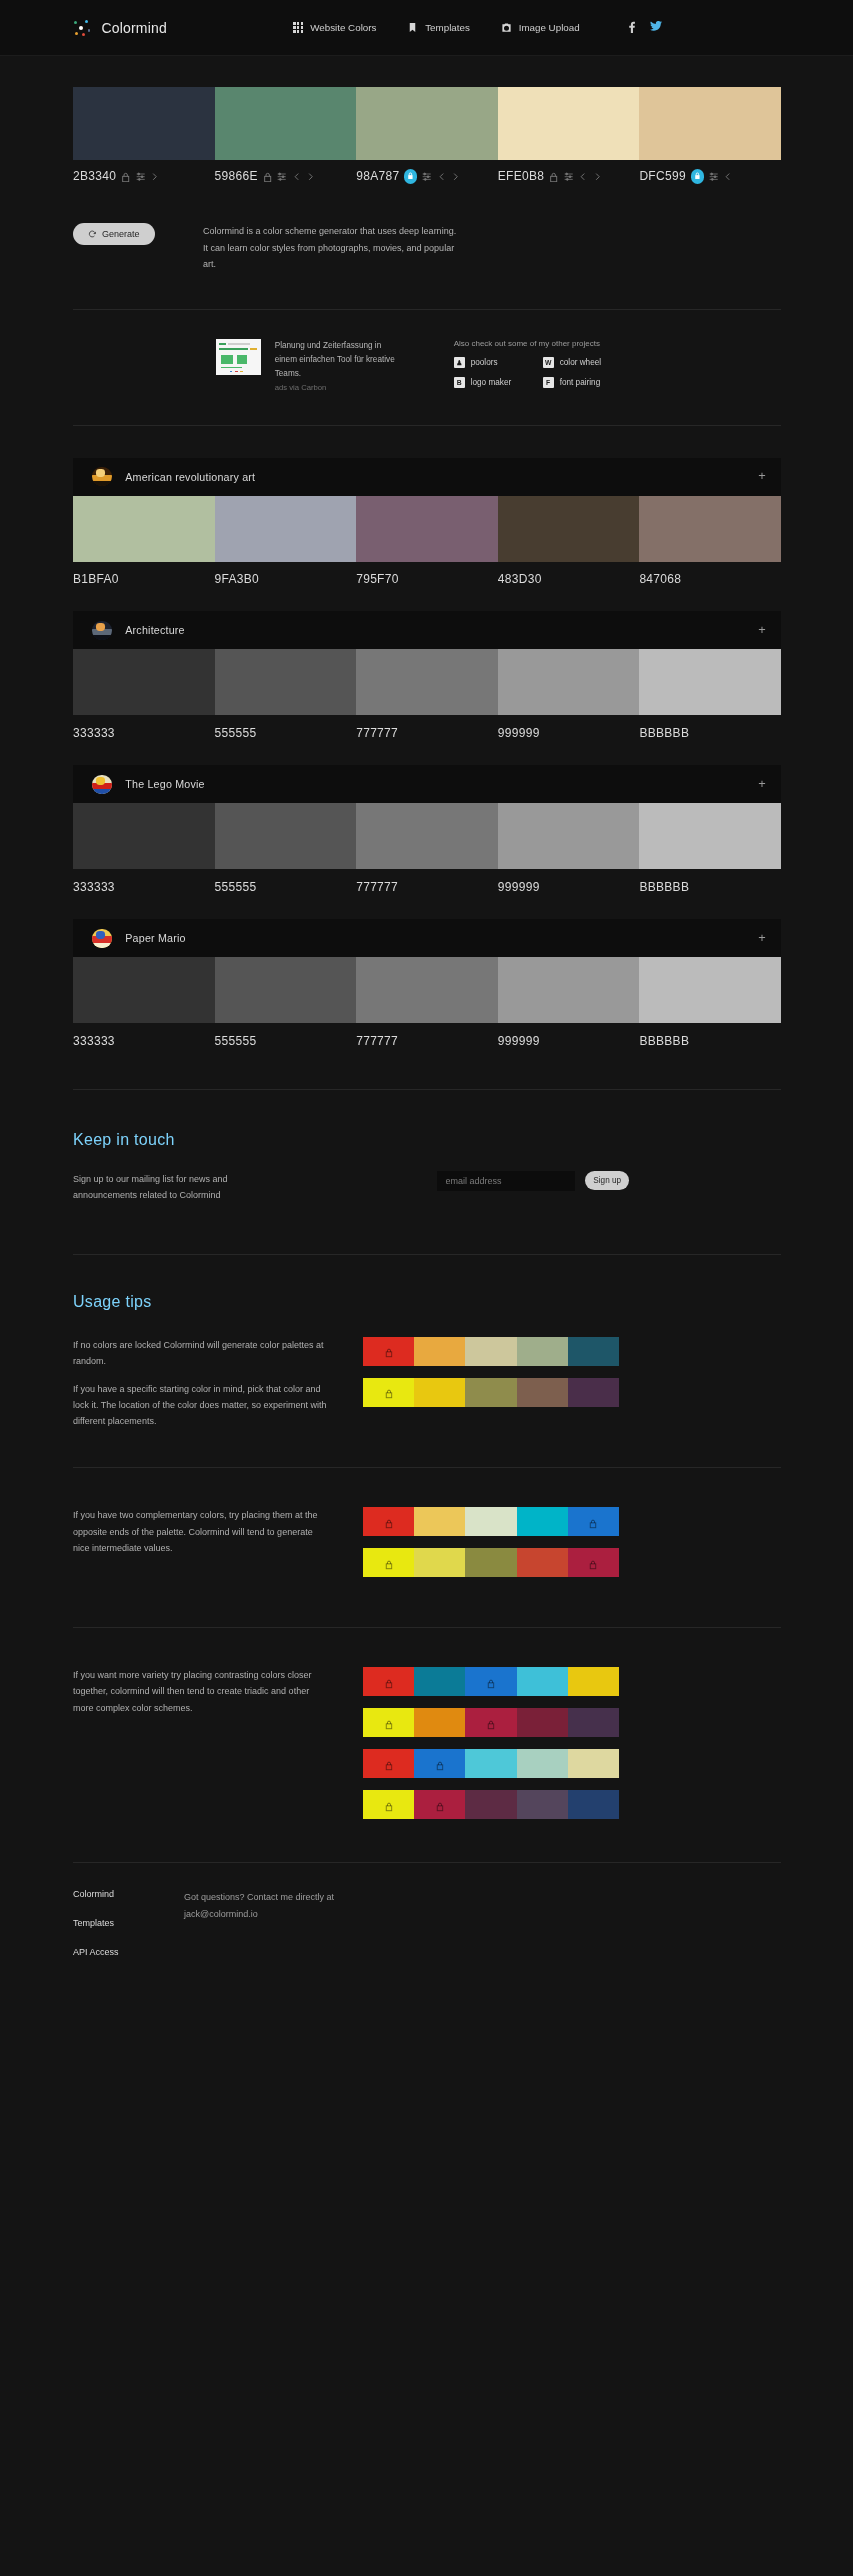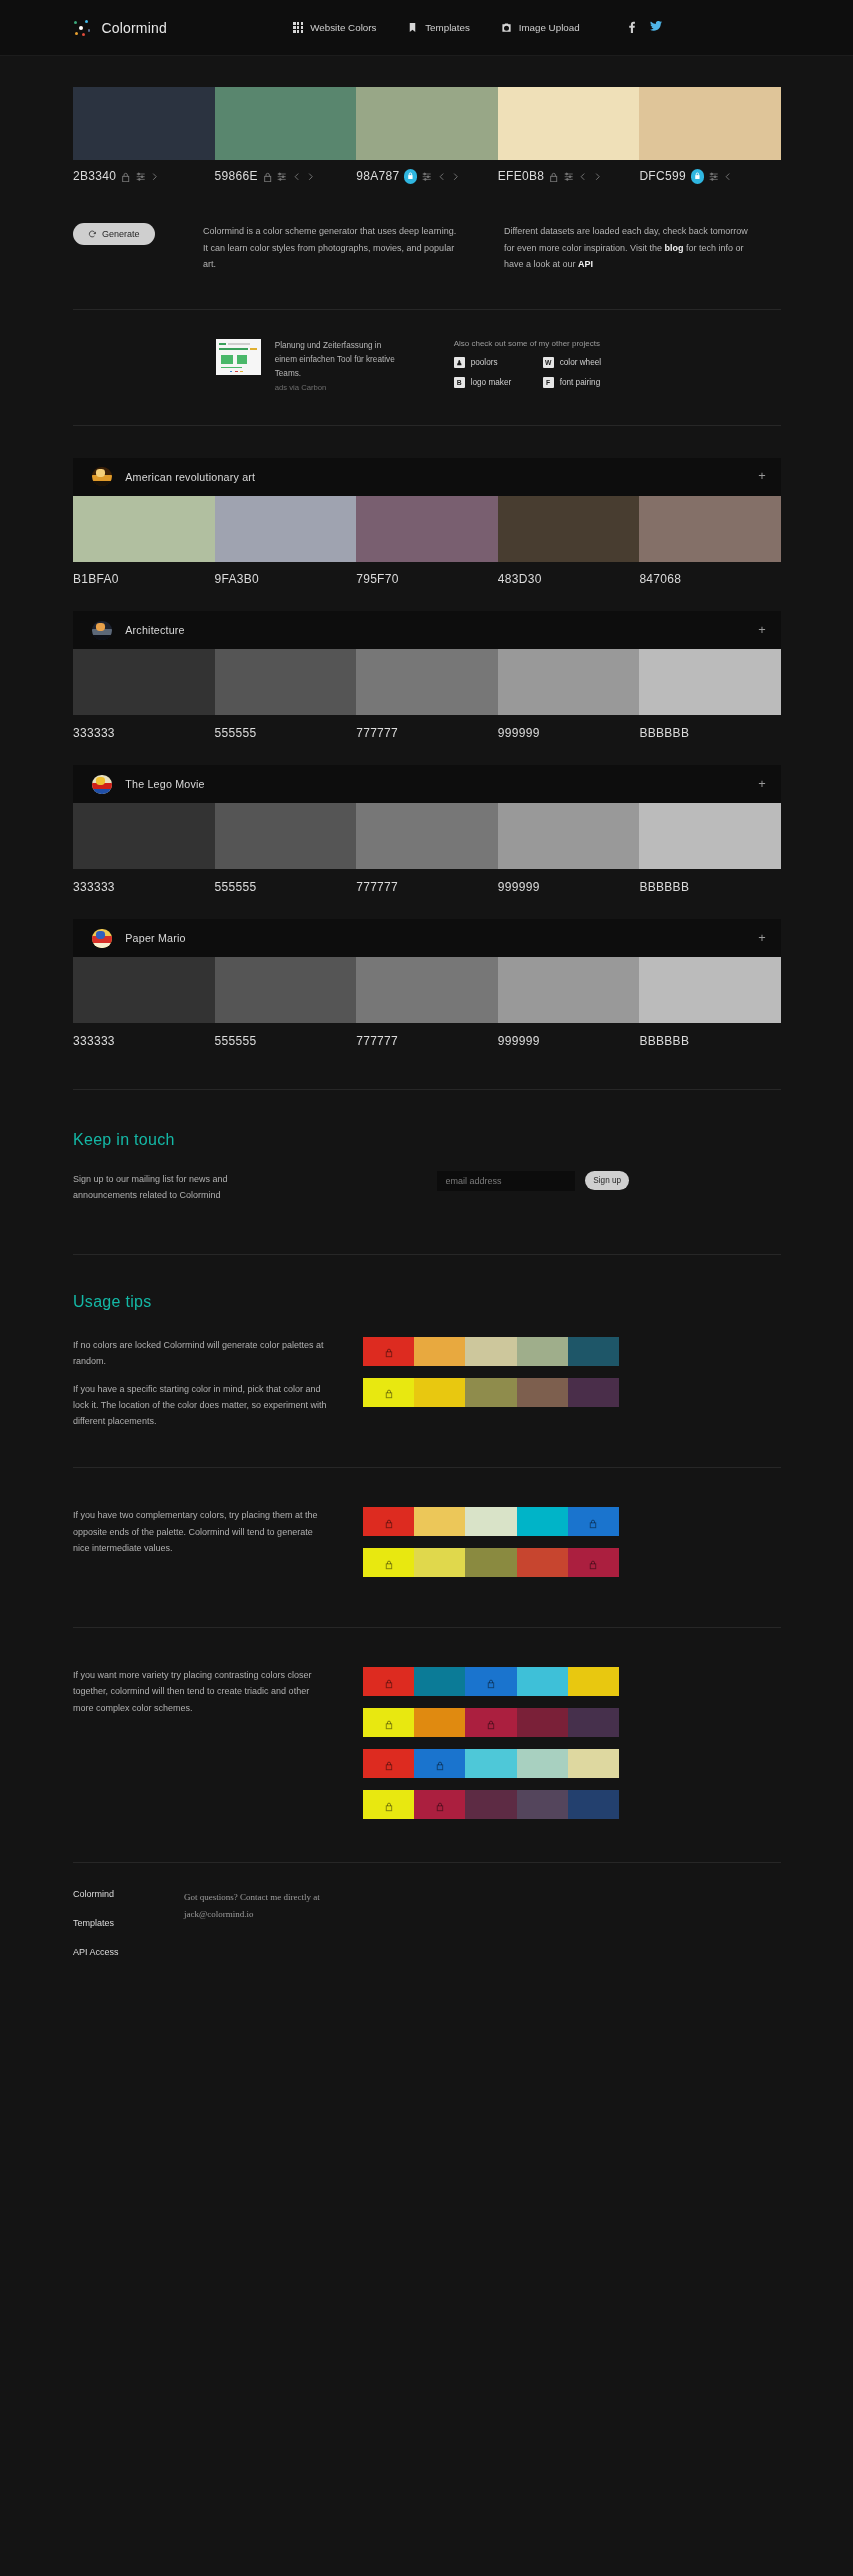--- a/index.html
+++ b/index.html
@@ -117,21 +117,21 @@
     margin-right: 13.7px; overflow: hidden; position: relative;
   }
   .card-title { font-size: 10.7px; color: #d9d9d9; flex: 1; letter-spacing: 0.2px; }
   .plus { font-size: 12.8px; color: #9a9a9a; cursor: pointer; line-height: 1; }
   .card-pal { display: flex; height: 66px; }
   .card-pal .sw { flex: 1; }
   .card-row { display: flex; }
   .card-cell { flex: 1; padding-top: 9.4px; }
 
   
-  .sec-title { font-size: 16px; color: #14b8a6; font-weight: normal; letter-spacing: 0.3px; }
+  .sec-title { font-size: 16px; color: #7dd3fc; font-weight: normal; letter-spacing: 0.3px; }
   .kit { margin: 0 73px; }
   .kit-body { display: flex; align-items: flex-start; margin-top: 22px; }
   .kit-txt { font-size: 9px; line-height: 1.85; color: #b0b0b0; width: 196px; }
   .kit-form { display: flex; align-items: center; gap: 10.2px; margin-left: 168px; }
   .email-in {
     width: 138px; height: 20.5px; background: #0c0c0c; border: none;
     color: #cfcfcf; font-size: 9px; padding: 0 8.5px;
     font-family: "Liberation Sans", sans-serif;
   }
   .email-in::placeholder { color: #7b7b7b; }
@@ -153,21 +153,21 @@
     position: absolute; left: 50%; top: 50%; transform: translate(-50%,-50%);
     width: 8.5px; height: 10.2px;
   }
 
   
   .footer { margin: 0 73px; display: flex; padding-top: 25.6px; }
   .fcol { display: flex; flex-direction: column; gap: 19px; }
   .fcol a { font-size: 9px; color: #dcdcdc; text-decoration: none; cursor: pointer; }
   .fcol.c1 { width: 111px; }
   .fcol.c2 { width: 172px; }
-  .fcontact { font-size: 9px; line-height: 1.9; color: #9d9d9d; font-family: Liberation Serif, serif; }
+  .fcontact { font-size: 9px; line-height: 1.9; color: #9d9d9d; }
 </style>
 </head>
 <body>
 
 <div class="wrap">
 
   <div class="nav">
     <div class="brand">
       <span class="brand-logo">
         <i class="dot" style="width:3.4px;height:3.4px;background:#3aa87a;left:0.9px;top:2.6px;"></i>
@@ -358,21 +358,20 @@
 
   <div class="intro">
     <button class="gen-btn">
       <svg viewBox="0 0 16 16" fill="none" stroke="#333" stroke-width="1.6">
           <path d="M13.5 7a5.5 5.5 0 10-1.4 4.2"></path>
           <path d="M13.8 3.6v3.2h-3.2"></path>
         </svg>
       <span>Generate</span>
     </button>
     <div class="intro-col c1">Colormind is a color scheme generator that uses deep learning. It can learn color styles from photographs, movies, and popular art.</div>
-    <div class="intro-col c2"><span>Different datasets are loaded each day, check back tomorrow for even more color inspiration. Visit the </span><a>blog</a><span> for tech info or have a look at our </span><a>API</a></div>
   </div>
 
   <div class="rule" style="margin-top:36px;"></div>
 
   <div class="adrow">
     <div class="ad">
       <div class="ad-img">
         <i class="l" style="left:3.4px;top:4.3px;width:6.8px;background:#3aa05a;"></i>
         <i class="l" style="left:12px;top:4.3px;width:22px;background:#cfcfcf;"></i>
         <i class="l" style="left:3.4px;top:9.4px;width:29px;background:#3aa05a;"></i>

